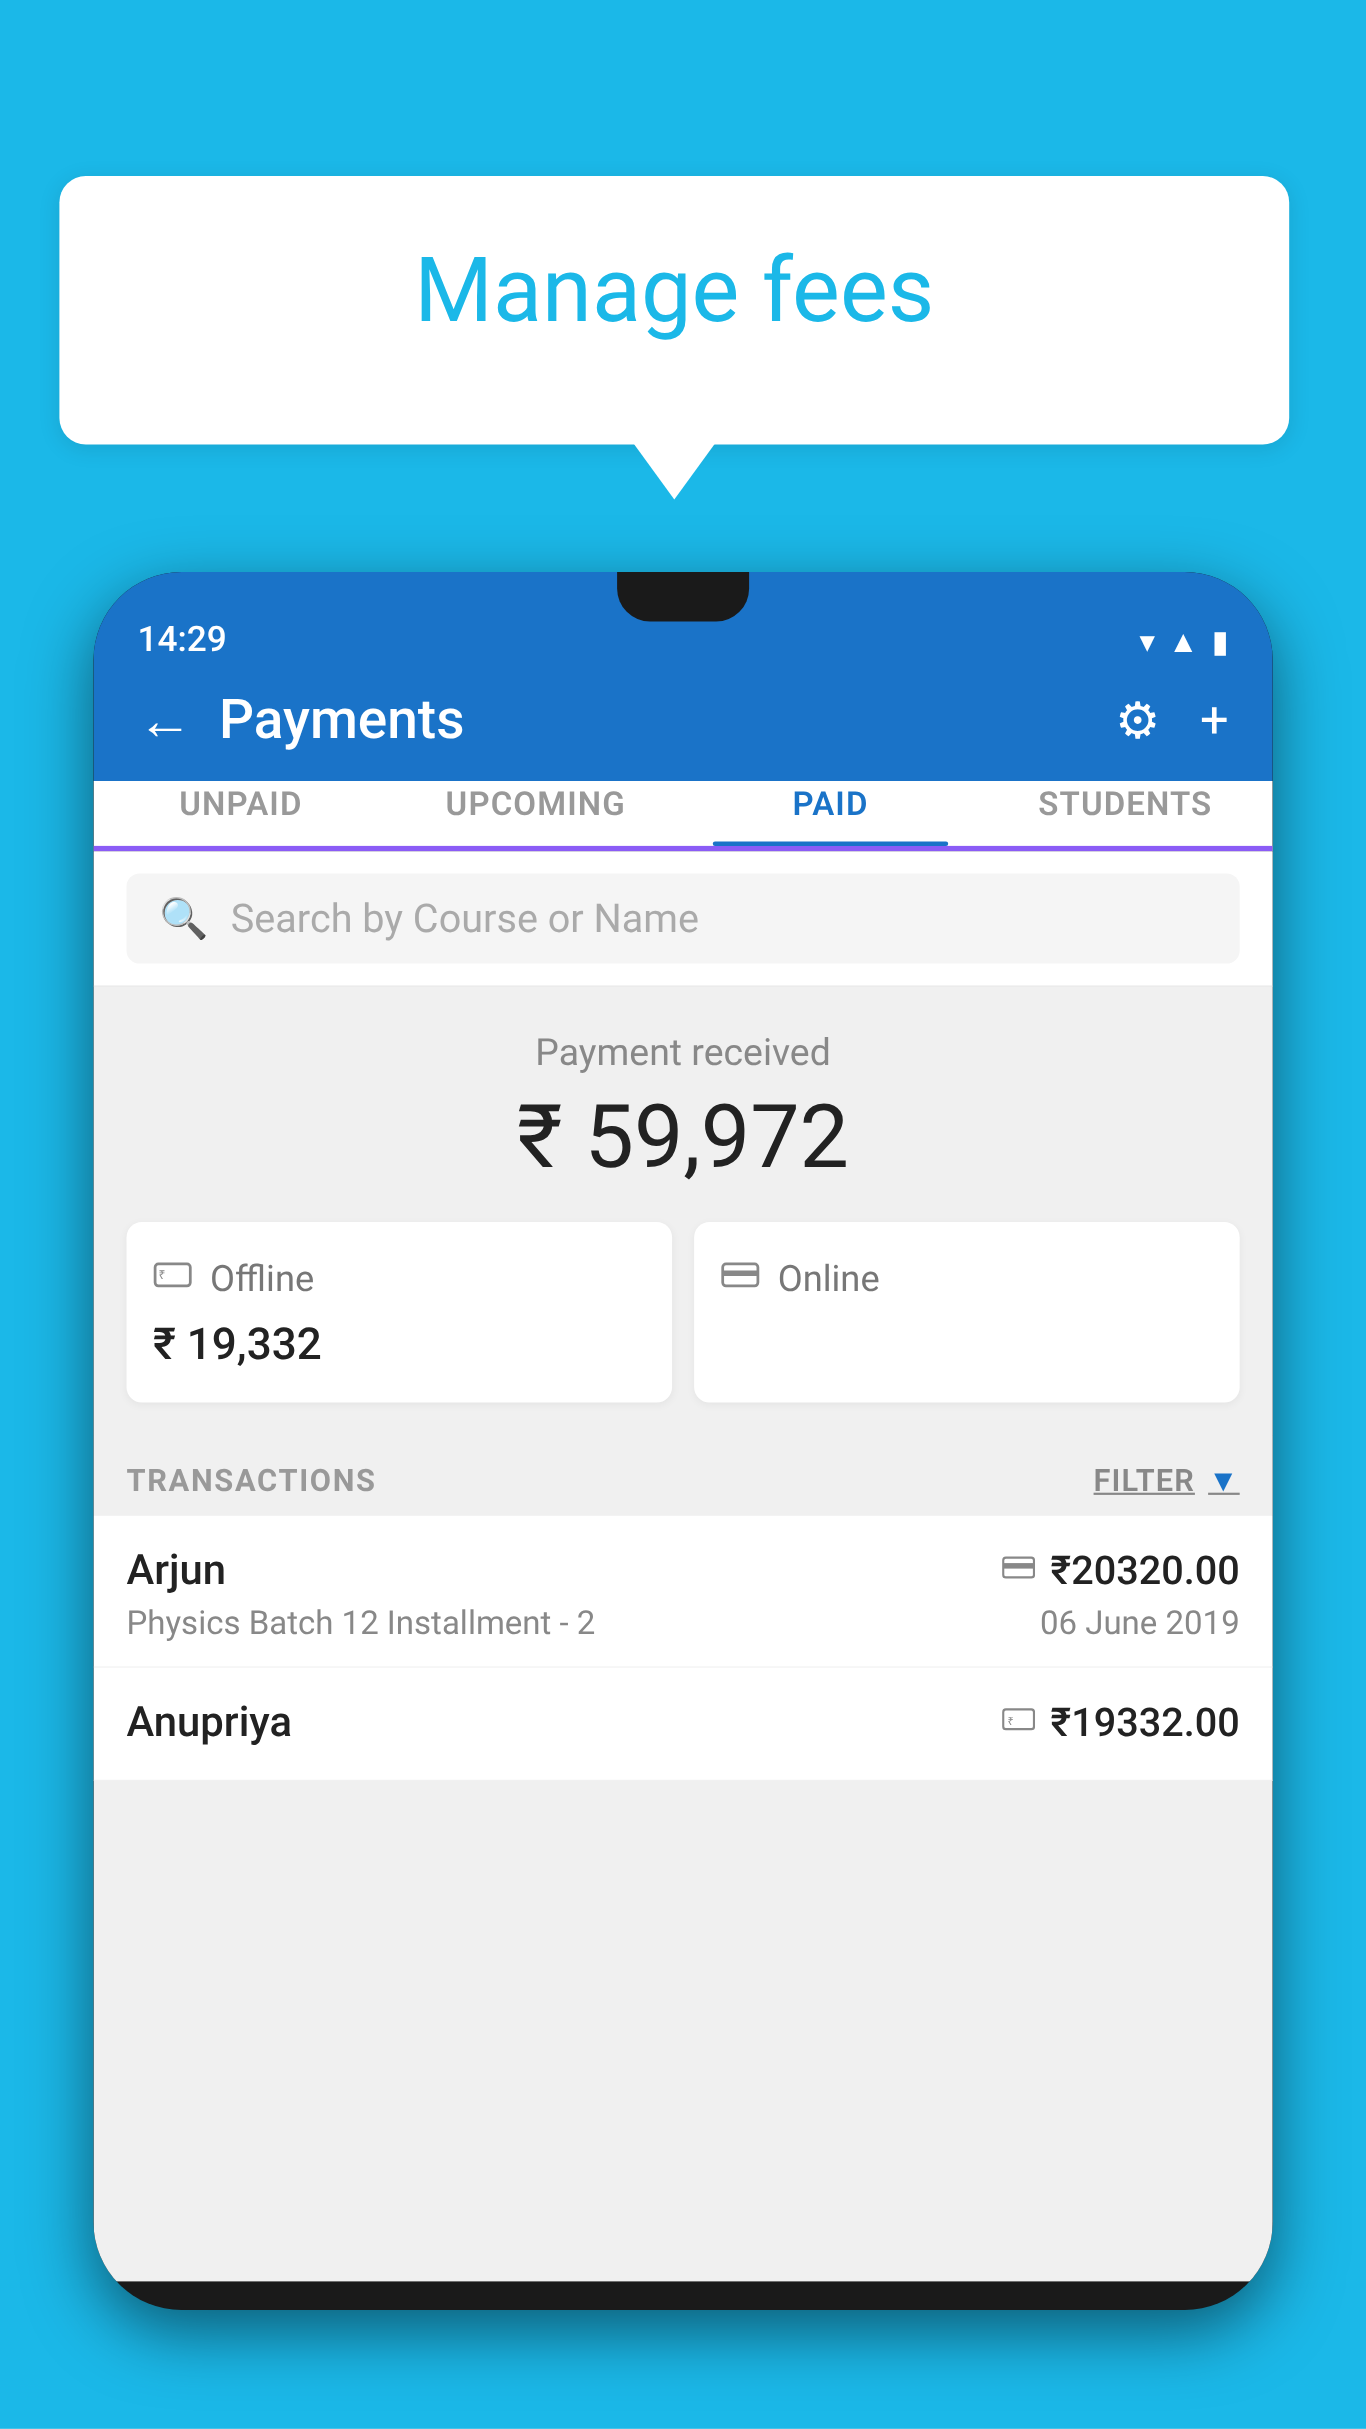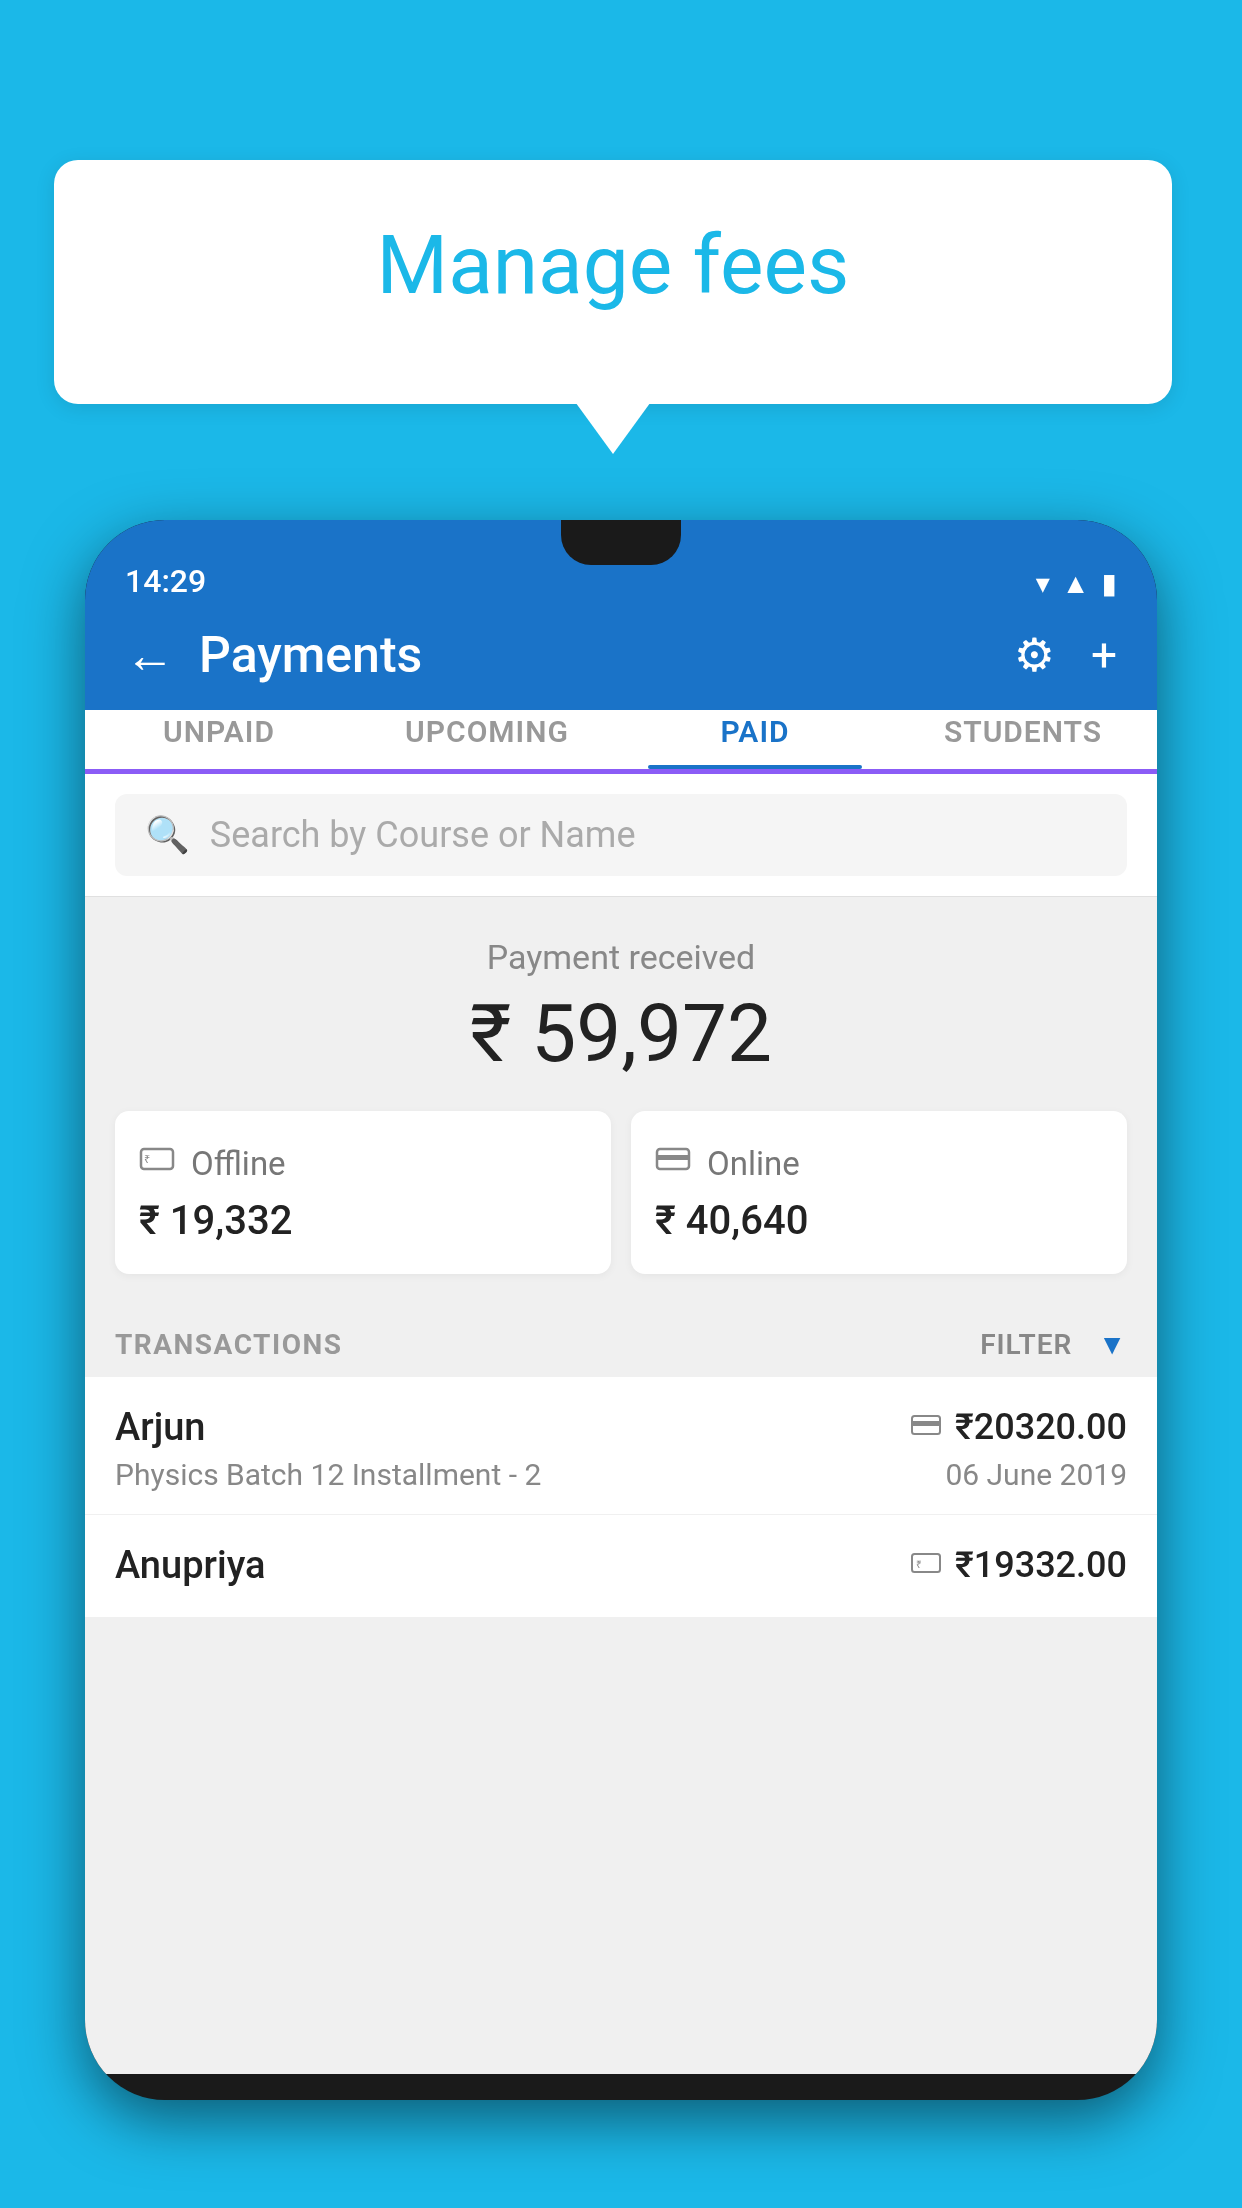--- a/index.html
+++ b/index.html
@@ -296,25 +296,26 @@
     .transactions-label {
       color: #999;
       font-size: 28px;
       font-weight: 700;
       letter-spacing: 1.5px;
     }
 
     .filter-btn {
       display: flex;
       align-items: center;
-      gap: 26px;
+      gap: 12px;
       color: #888;
       font-size: 28px;
       font-weight: 600;
       letter-spacing: 1px;
+      text-decoration: underline;
     }
 
     .filter-triangle {
       color: #1a73c8;
       font-size: 28px;
     }
 
     
     .transaction-list {
       background: white;
@@ -443,21 +444,20 @@
           <div class="payment-card">
             <div class="payment-card-top">
               <span class="card-icon">
                 <svg width="36" height="36" viewBox="0 0 36 36" fill="none" xmlns="http://www.w3.org/2000/svg">
                   <rect x="2" y="8" width="32" height="20" rx="3" stroke="#888" stroke-width="2.5" fill="none"></rect>
                   <rect x="2" y="14" width="32" height="5" fill="#888"></rect>
                 </svg>
               </span>
               <span class="card-label">Online</span>
             </div>
-            <div class="card-amount">₹ 40,640</div>
           </div>
         </div>
       </div>
 
       <div class="transactions-header">
         <span class="transactions-label">TRANSACTIONS</span>
         <div class="filter-btn">
           <span>FILTER</span>
           <span class="filter-triangle">▼</span>
         </div>

